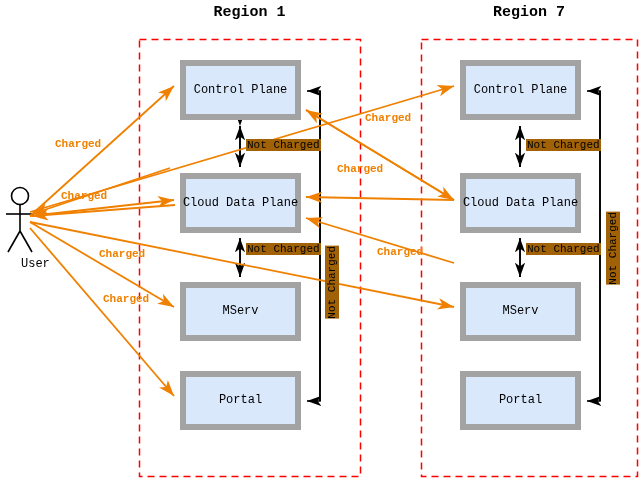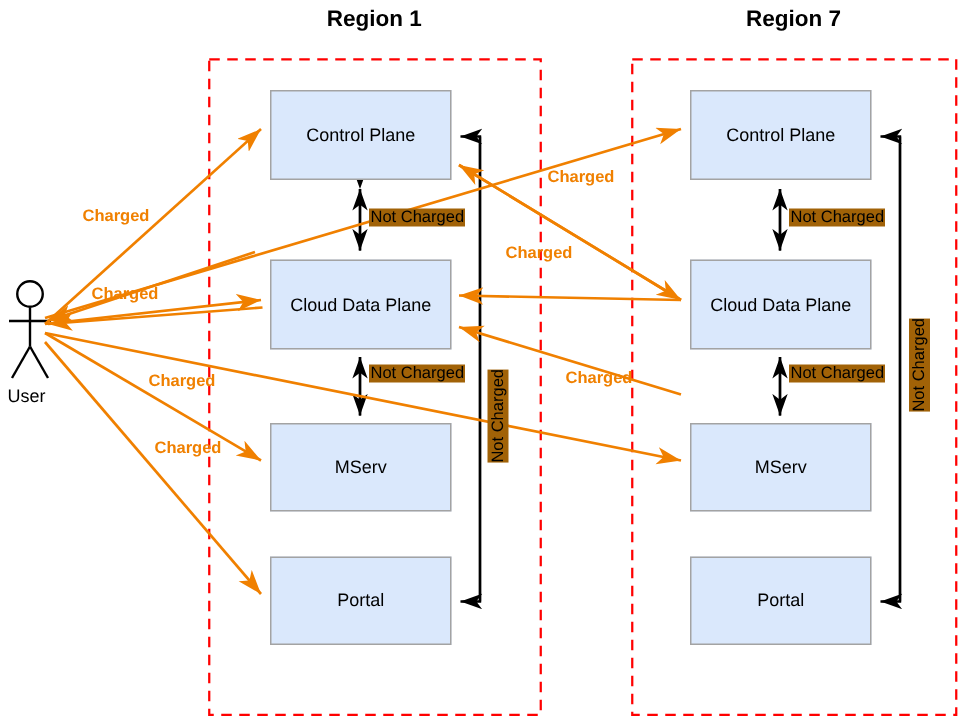--- a/index.html
+++ b/index.html
@@ -9,41 +9,42 @@
   }
   body {
     font-family: "Liberation Sans", sans-serif;
   }
   #canvas {
     position: relative;
     width: 641px;
     height: 481px;
     background: #ffffff;
     overflow: hidden;
+    font-family: Liberation Mono, monospace;
   }
   #svg-layer {
     position: absolute;
     left: 0;
     top: 0;
     width: 641px;
     height: 481px;
   }
   .region-title {
     position: absolute;
     font-size: 15px;
     font-weight: bold;
     color: #000000;
     text-align: center;
     white-space: nowrap;
   }
   .node-box {
     position: absolute;
     box-sizing: border-box;
     background: #dae8fc;
-    border: 1px solid #a3a3a3;
+    border: 6px solid #a3a3a3;
     display: flex;
     align-items: center;
     justify-content: center;
   }
   .node-label {
     font-size: 12px;
     color: #000000;
     line-height: 1.2;
     text-align: center;
     white-space: nowrap;
@@ -64,20 +65,21 @@
   .edge-label.vertical {
     writing-mode: vertical-rl;
     text-orientation: mixed;
     transform: rotate(180deg);
   }
   .actor-label {
     position: absolute;
     font-size: 12px;
     color: #000000;
     white-space: nowrap;
+    margin-left: 16px;
   }
 </style>
 </head>
 <body>
 
 <div id="canvas">
 
   <svg id="svg-layer" viewBox="0 0 641 481">
     <defs>
       <marker id="arrow-black" markerWidth="10" markerHeight="10" refX="9" refY="3.2" orient="auto" markerUnits="strokeWidth">

